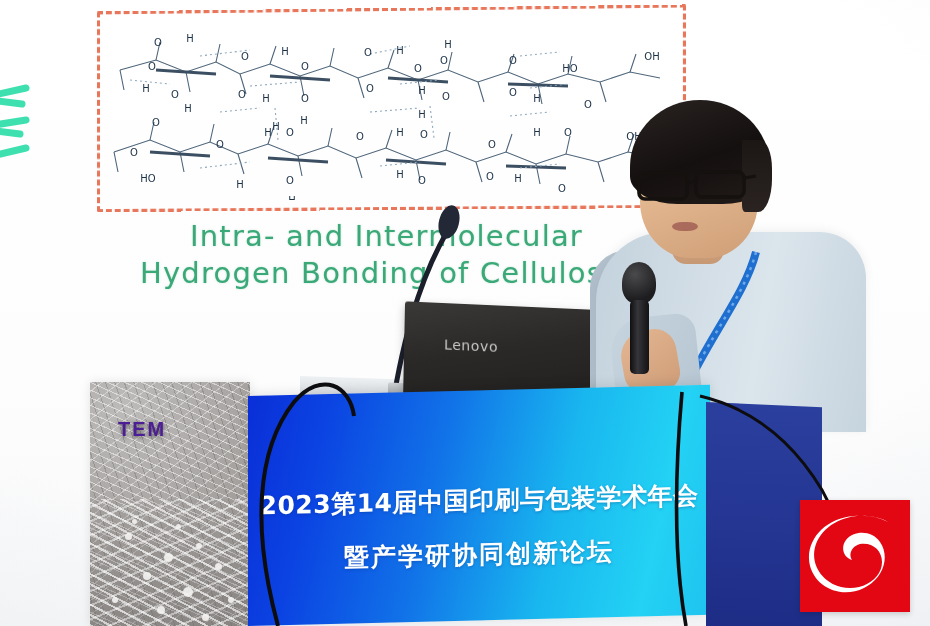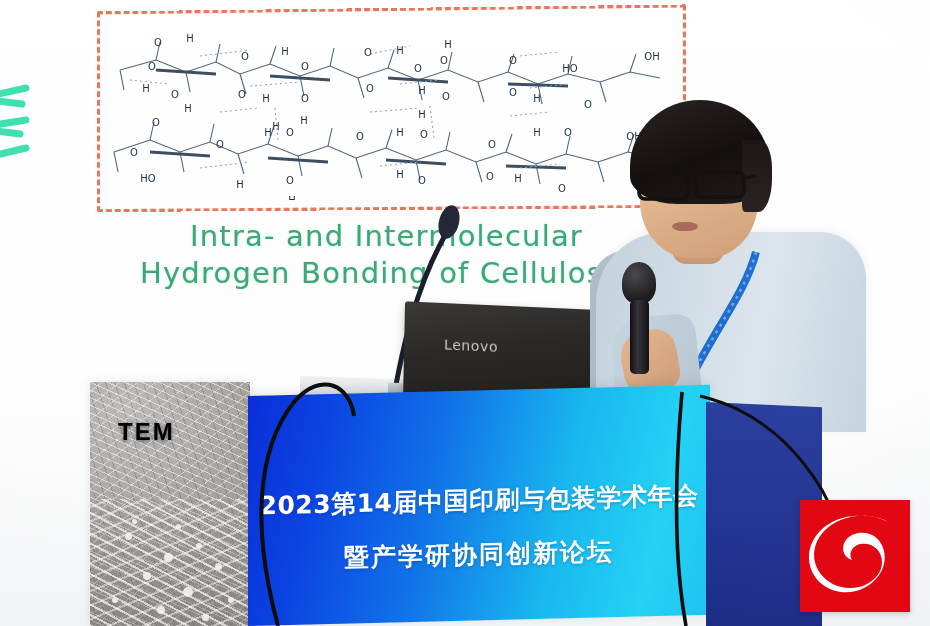--- a/index.html
+++ b/index.html
@@ -42,21 +42,21 @@
       repeating-linear-gradient(-38deg, rgba(255,255,255,.38) 0px, rgba(255,255,255,.38) 1px, rgba(0,0,0,0) 1px, rgba(0,0,0,0) 11px),
       repeating-linear-gradient(72deg, rgba(60,55,55,.22) 0px, rgba(60,55,55,.22) 1px, rgba(0,0,0,0) 1px, rgba(0,0,0,0) 9px),
       radial-gradient(circle at 30% 22%, #bdbbb9 0%, #a3a09e 45%, #8e8b89 100%);}
   .tem-fibrils{position:absolute;left:0;bottom:0;width:100%;height:52%;
     background:
       repeating-linear-gradient(28deg, rgba(255,255,255,.62) 0px, rgba(255,255,255,.62) 2px, rgba(0,0,0,0) 2px, rgba(0,0,0,0) 9px),
       repeating-linear-gradient(-22deg, rgba(255,255,255,.45) 0px, rgba(255,255,255,.45) 2px, rgba(0,0,0,0) 2px, rgba(0,0,0,0) 13px),
       linear-gradient(180deg, rgba(140,136,134,.2), rgba(120,116,114,.45));}
   .tem-dots{position:absolute;inset:0;}
   .tem-dots i{position:absolute;display:block;border-radius:50%;background:#f2f1ef;opacity:.92;}
-  .tem-label{position:absolute;left:28px;top:36px;color:#000000;font-size:24px;font-weight:700;
+  .tem-label{position:absolute;left:28px;top:36px;color:#4c1d95;font-size:20px;font-weight:700;
     letter-spacing:2px;font-family:"Liberation Sans",sans-serif;
     text-shadow:0 1px 4px rgba(0,0,0,.55);}
 
   
   .podium{position:absolute;left:248px;top:396px;width:462px;height:230px;
     background:linear-gradient(103deg,#0a2fd8 0%,#0b43e2 16%,#1172e8 40%,#19b7ef 66%,#23d2f4 86%,#1fc3ef 100%);
     transform:skewY(-1.4deg);transform-origin:left top;
     box-shadow:0 -2px 12px rgba(0,0,0,.10);}
   .podium-right{position:absolute;left:706px;top:402px;width:116px;height:224px;
     background:linear-gradient(180deg,#2b3f9e 0%,#243592 55%,#1d2d86 100%);

